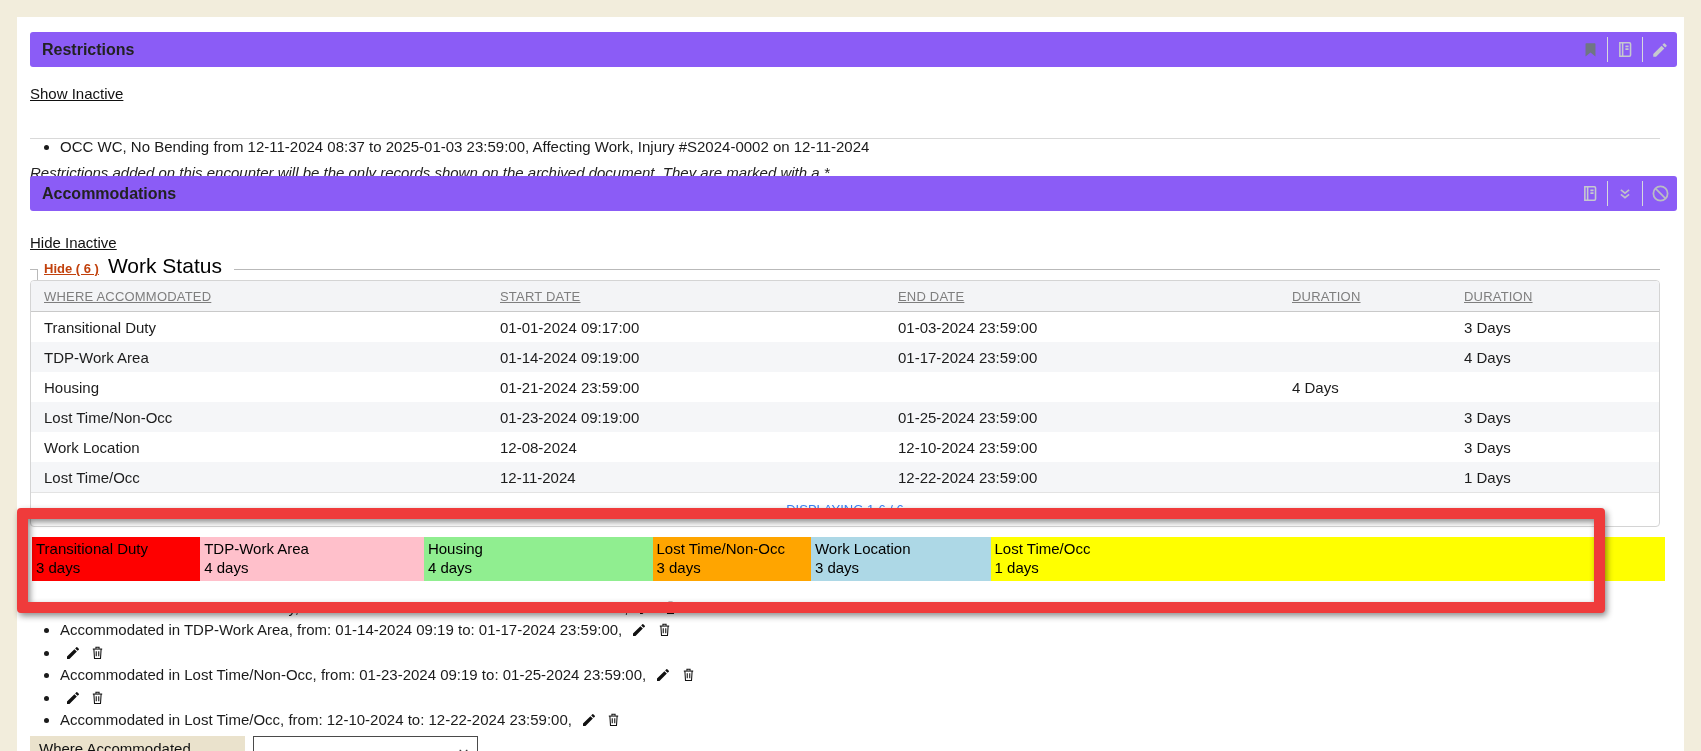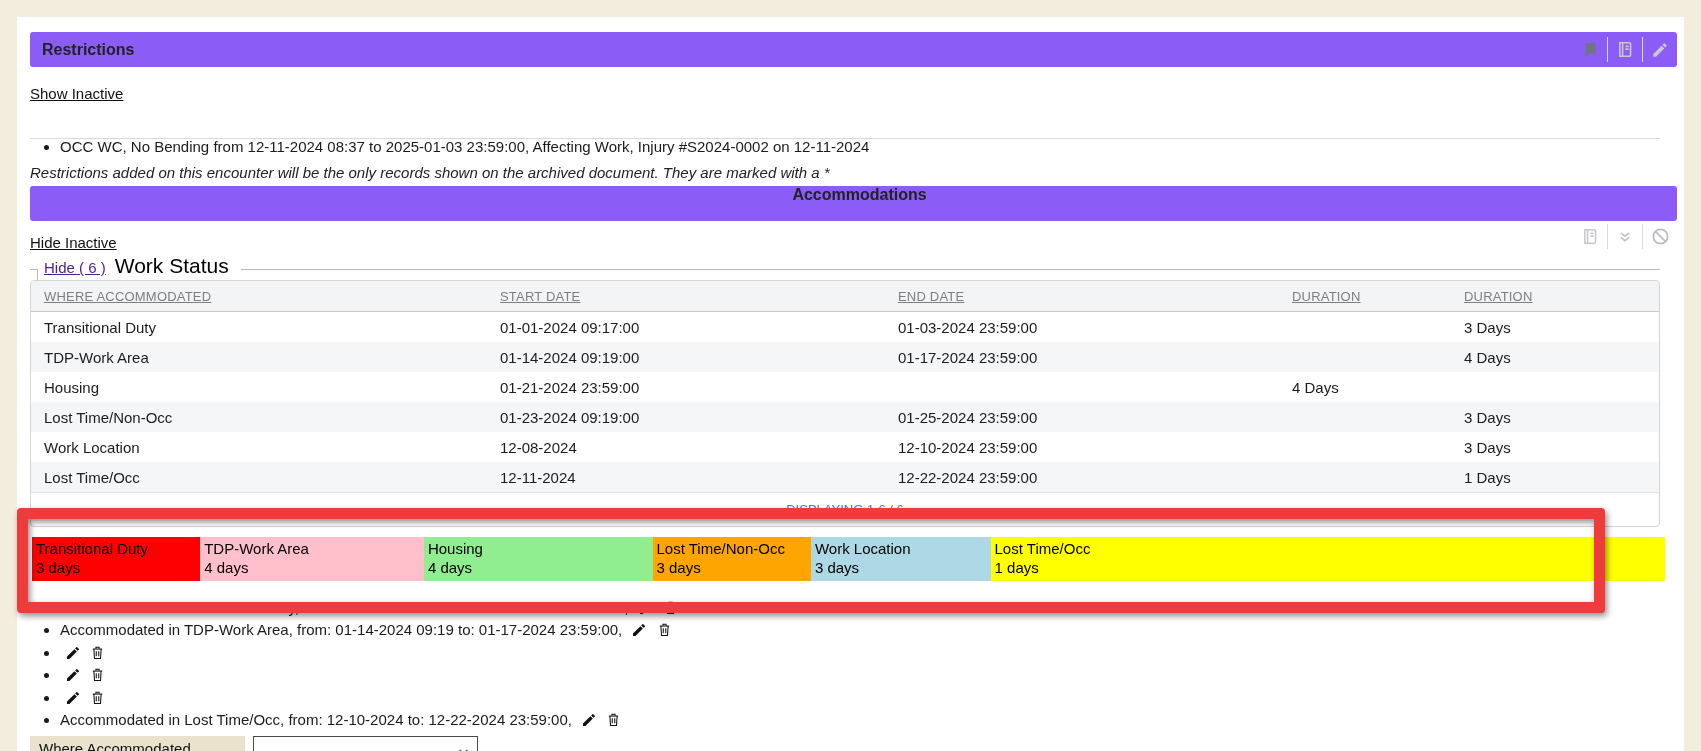--- a/index.html
+++ b/index.html
@@ -19,21 +19,21 @@
   .plain-list li{line-height:19.5px;margin-top:27px;}
   .hr-line{position:absolute;left:13px;width:1630px;border-top:1px solid #d9d9d9;}
   .note{position:absolute;left:13px;font-style:italic;font-size:15px;color:#222;}
 
   
   .ws-wrap{position:absolute;left:13px;top:241px;width:1630px;height:30px;}
   .ws-line{position:absolute;left:0;right:0;top:11px;border-top:1px solid #b9b9b9;}
   .ws-tick{position:absolute;left:7px;top:11px;width:1px;height:12px;background:#b9b9b9;}
   .ws-legend{position:absolute;left:8px;top:-4px;background:#fff;padding:0 12px 2px 6px;
     display:flex;align-items:baseline;gap:9px;}
-  .ws-hide{font-size:15px;font-weight:normal;color:#4c1d95;text-decoration:underline;cursor:pointer;}
+  .ws-hide{font-size:13px;font-weight:bold;color:#c2410c;text-decoration:underline;cursor:pointer;}
   .ws-title{font-size:21px;font-weight:normal;color:#000000;}
 
   
   .ws-table{position:absolute;left:13px;top:263px;width:1630px;background:#fff;
     border:1px solid #d4d4d4;border-radius:4px;overflow:hidden;box-sizing:border-box;}
   .t-head,.t-row{display:grid;grid-template-columns:456px 398px 394px 172px 1fr;
     align-items:center;padding-left:13px;box-sizing:border-box;}
   .t-head{height:31px;background:#f3f4f6;border-bottom:1px solid #c9c9c9;}
   .t-head span{font-size:13px;color:#7e7e7e;text-decoration:underline;letter-spacing:.2px;cursor:pointer;}
   .t-row{height:30px;font-size:15px;color:#1c1c1c;}
@@ -99,21 +99,21 @@
   <ul class="plain-list" style="position:absolute;left:13px;top:93px;width:1600px;">
 
       <li>OCC WC, No Bending from 12-11-2024 08:37 to 2025-01-03 23:59:00, Affecting Work, Injury #S2024-0002 on 12-11-2024</li>
 
   </ul>
 
   <div class="hr-line" style="top:121px;"></div>
 
   <div class="note" style="top:147px;">Restrictions added on this encounter will be the only records shown on the archived document. They are marked with a *</div>
 
-  <div class="sec-bar" style="top:169px;flex-direction:column;">
+  <div class="sec-bar" style="top:159px;">
     <span class="sec-title">Accommodations</span>
     <div class="hdr-icons">
       <span class="hicon">
         <svg width="20" height="19" viewBox="0 0 24 24" fill="none" stroke="#c6c9cf" stroke-width="2">
             <path d="M5.5 3.5h12a1.5 1.5 0 0 1 1.5 1.5v14a1.5 1.5 0 0 1-1.5 1.5h-12z"></path>
             <path d="M9 3.5v17"></path>
             <path d="M12.5 8h4M12.5 11.5h4"></path>
           </svg>
       </span>
       <span class="vdiv"></span>
@@ -287,20 +287,21 @@
           <svg width="15" height="17" viewBox="0 0 24 24" fill="none" stroke="#111" stroke-width="1.7">
             <path d="M4.5 6.5h15"></path>
             <path d="M9.5 6V3.5h5V6"></path>
             <path d="M6.2 6.5l1 15h9.6l1-15"></path>
             <path d="M10 10v8M14 10v8"></path>
           </svg>
         </span>
       </li>
 
       <li>
+        <span>Accommodated in Lost Time/Non-Occ, from: 01-23-2024 09:19 to: 01-25-2024 23:59:00,</span>
         <span class="inline-icon">
           <svg width="16" height="16" viewBox="0 0 24 24">
             <path fill="#111" d="M3 17.3V21h3.7L17.8 9.9 14.1 6.2 3 17.3zM20.7 7a1 1 0 0 0 0-1.4l-2.3-2.3a1 1 0 0 0-1.4 0l-1.8 1.8 3.7 3.7L20.7 7z"></path>
           </svg>
         </span>
         <span class="inline-icon">
           <svg width="15" height="17" viewBox="0 0 24 24" fill="none" stroke="#111" stroke-width="1.7">
             <path d="M4.5 6.5h15"></path>
             <path d="M9.5 6V3.5h5V6"></path>
             <path d="M6.2 6.5l1 15h9.6l1-15"></path>

